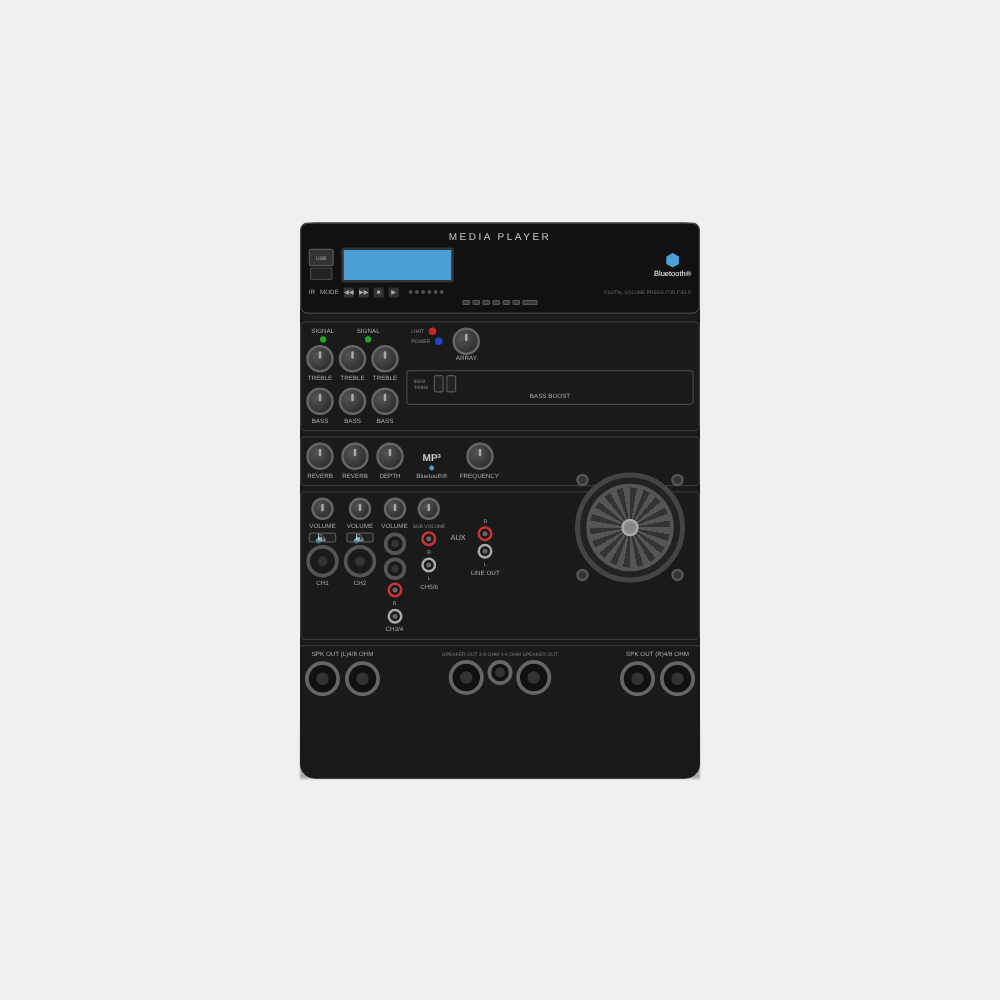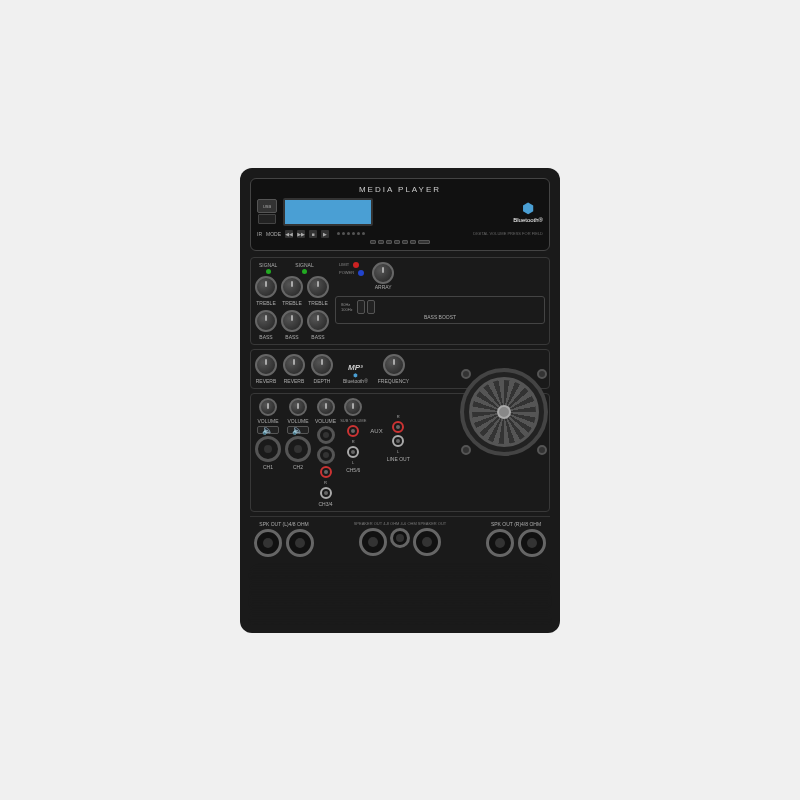--- a/index.html
+++ b/index.html
@@ -9,21 +9,20 @@
       background: #f0f0f0;
       display: flex;
       align-items: center;
       justify-content: center;
       font-family: Arial, sans-serif;
     }
     .panel {
       width: 320px;
       background: #1a1a1a;
       border-radius: 12px;
-      padding: 10px;
       position: relative;
     }
     
     .media-player {
       border: 1px solid #444;
       border-radius: 6px;
       padding: 6px;
       margin-bottom: 6px;
       background: #111;
     }
@@ -312,21 +311,21 @@
       transform: scaleY(-1);
       filter: blur(1px);
     }
 
     .section-border {
       border: 1px solid #383838;
       border-radius: 4px;
       padding: 4px;
       margin-bottom: 4px;
     }
-    .mp3-label { font-size: 8px; font-style: italic; font-weight: bold; color: #ccc; }
+    .mp3-label { font-size: 8px; font-weight: bold; color: #ccc; }
 
     .sub-vol-label { font-size: 4px; color: #888; text-align: center; }
   </style>
 </head>
 <body>
 
 <div class="panel" style="position:relative;">
 
   <div class="media-player">
     <div class="media-player-title">MEDIA PLAYER</div>

